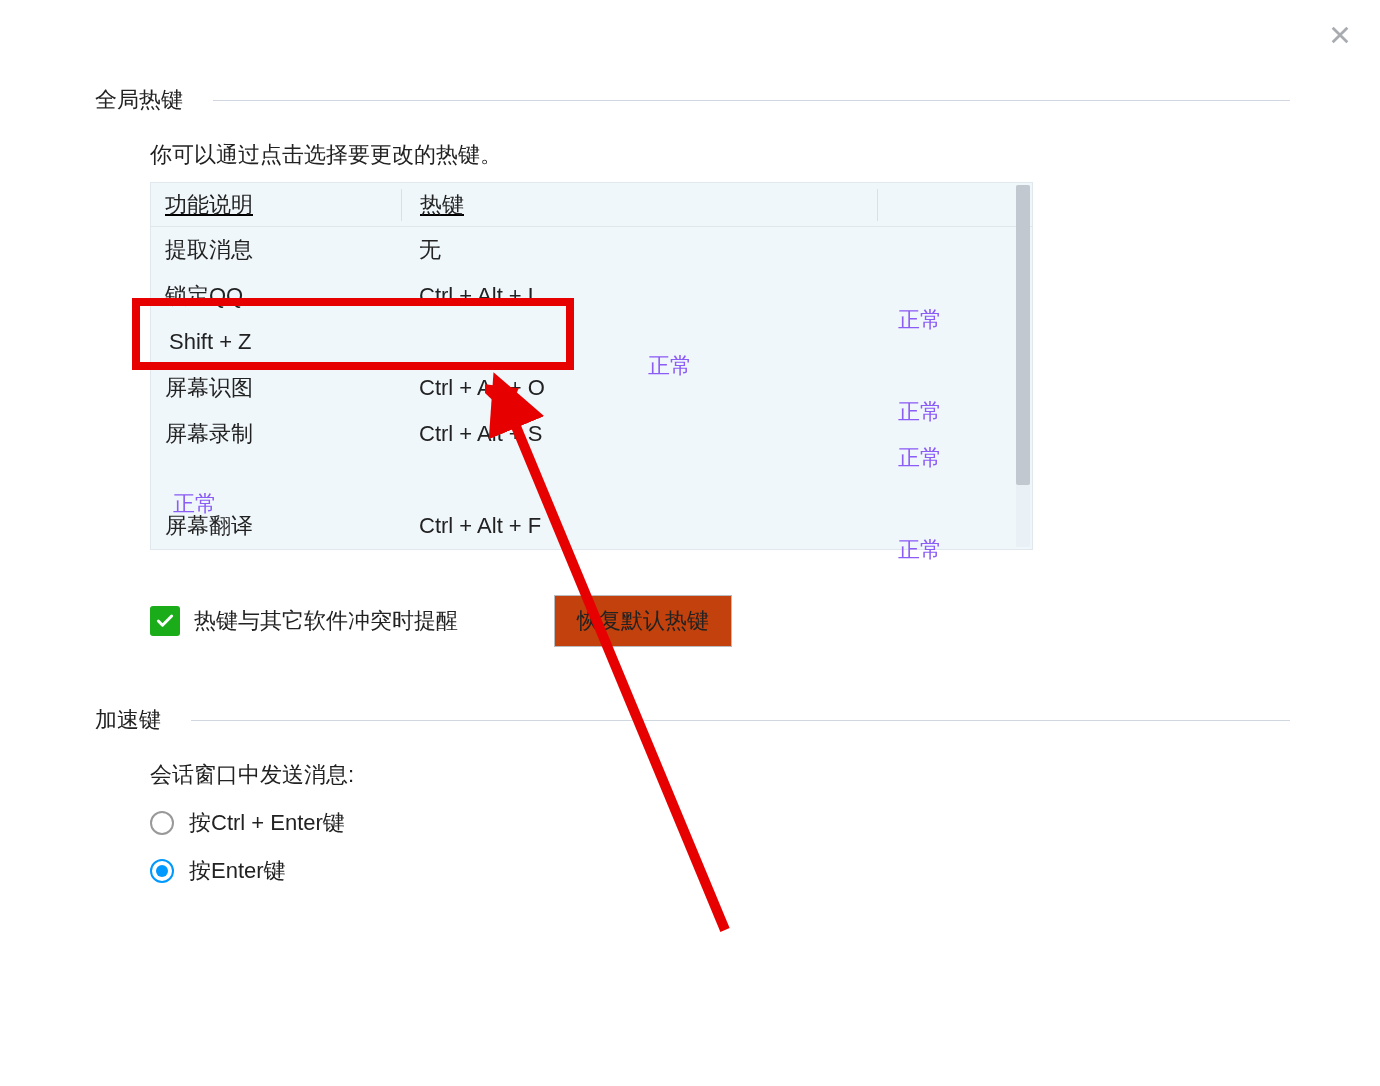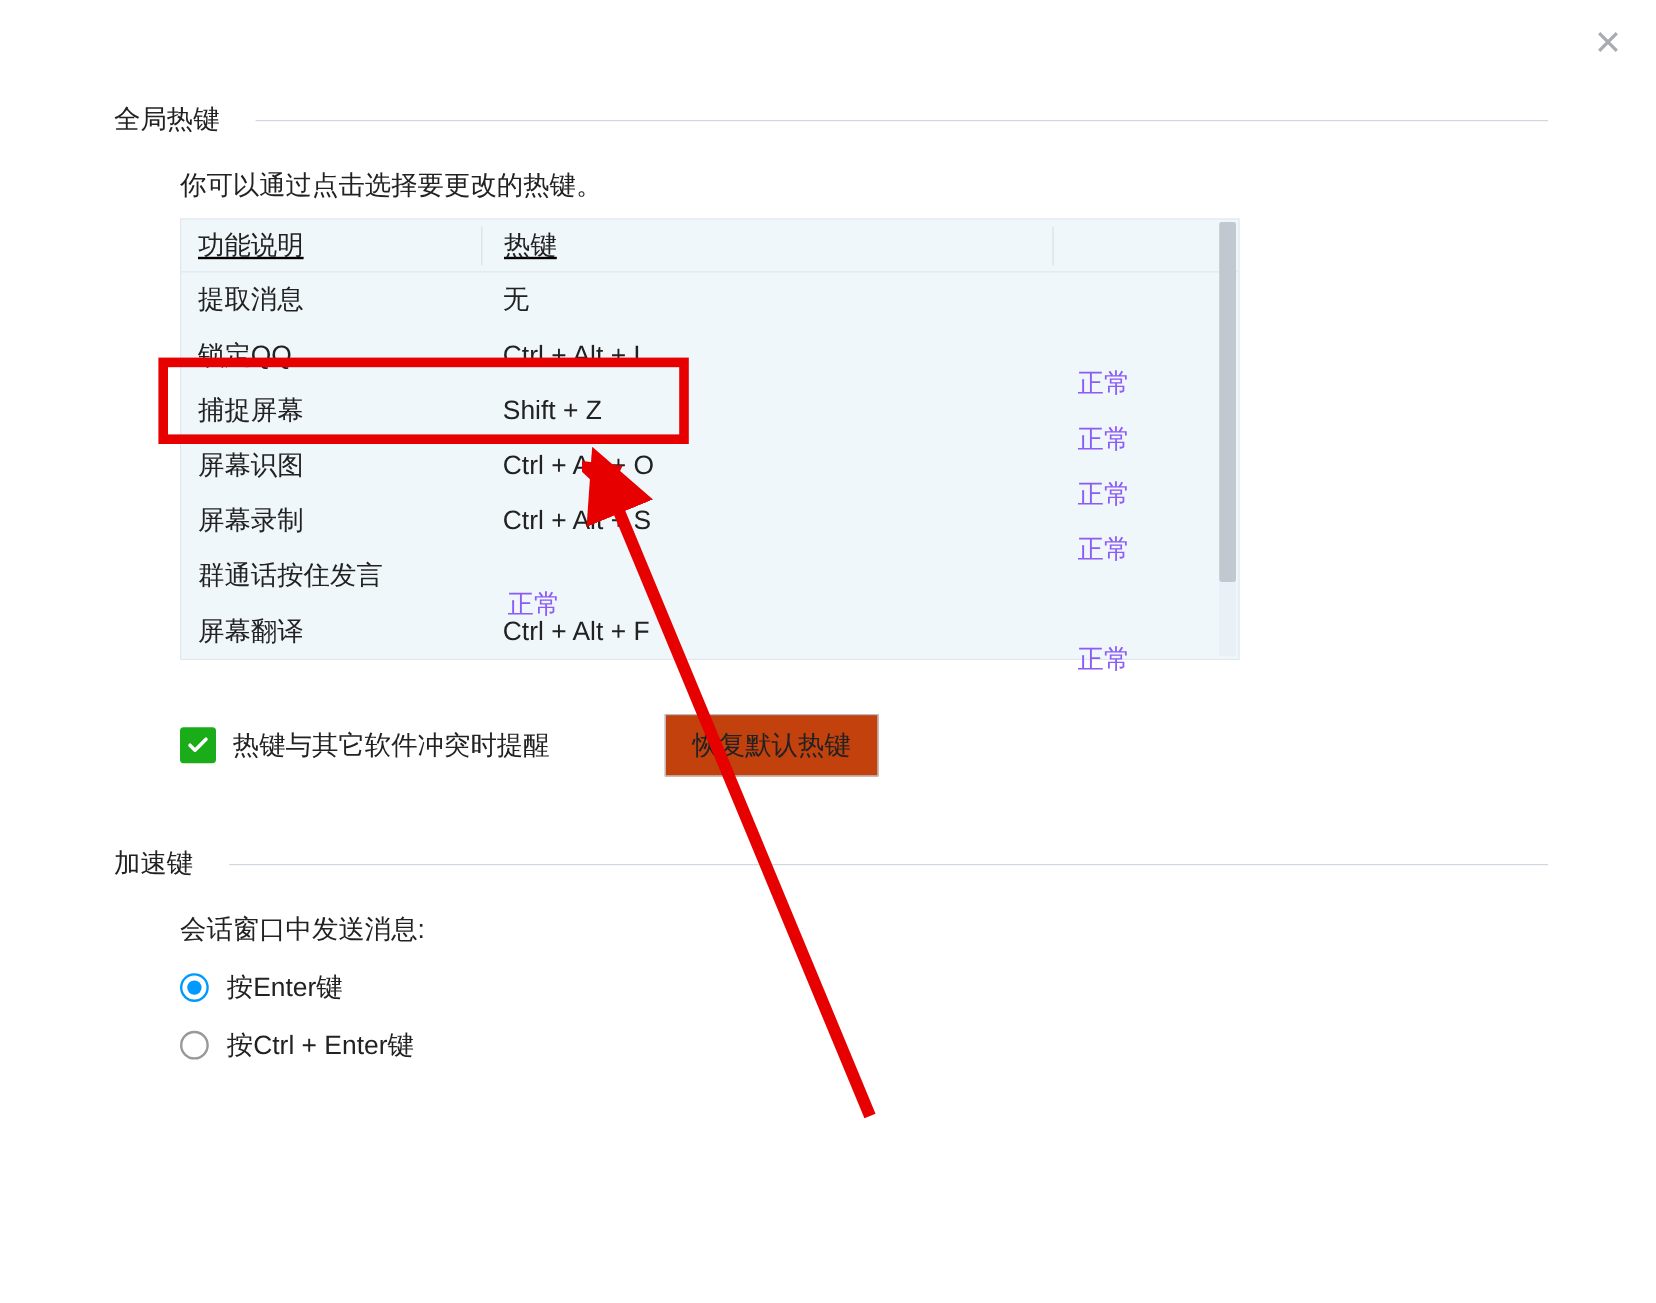--- a/index.html
+++ b/index.html
@@ -241,36 +241,34 @@
         <div class="col-func">提取消息</div>
         <div class="col-hotkey">无</div>
         <div class="col-status"></div>
       </div>
       <div class="table-row">
         <div class="col-func">锁定QQ</div>
         <div class="col-hotkey">Ctrl + Alt + L</div>
         <div class="col-status">正常</div>
       </div>
       <div class="table-row">
-        <div class="col-func">捕捉屏幕</div>
         <div class="col-hotkey">Shift + Z</div>
         <div class="col-status">正常</div>
       </div>
       <div class="table-row">
         <div class="col-func">屏幕识图</div>
         <div class="col-hotkey">Ctrl + Alt + O</div>
         <div class="col-status">正常</div>
       </div>
       <div class="table-row">
         <div class="col-func">屏幕录制</div>
         <div class="col-hotkey">Ctrl + Alt + S</div>
         <div class="col-status">正常</div>
       </div>
       <div class="table-row">
-        <div class="col-func">群通话按住发言</div>
         <div class="col-status">正常</div>
       </div>
       <div class="table-row">
         <div class="col-func">屏幕翻译</div>
         <div class="col-hotkey">Ctrl + Alt + F</div>
         <div class="col-status">正常</div>
       </div>
 
       <div class="scrollbar-track"></div>
       <div class="scrollbar-thumb"></div>
@@ -291,26 +289,26 @@
 
   <div class="accel-section">
     <div class="section-header">
       <div class="section-title">加速键</div>
       <div class="section-line"></div>
     </div>
     <div class="section-body">
       <div class="radio-title">会话窗口中发送消息:</div>
       <div class="radio-group">
         <div class="radio-item">
+          <div class="radio"></div>
+          <span class="radio-label">按Ctrl + Enter键</span>
+        </div>
+        <div class="radio-item">
           <div class="radio checked"></div>
           <span class="radio-label">按Enter键</span>
-        </div>
-        <div class="radio-item">
-          <div class="radio"></div>
-          <span class="radio-label">按Ctrl + Enter键</span>
         </div>
       </div>
     </div>
   </div>
 
 </div>
 
 <div class="highlight-box"></div>
 
 <svg class="arrow-svg" width="260" height="580">

